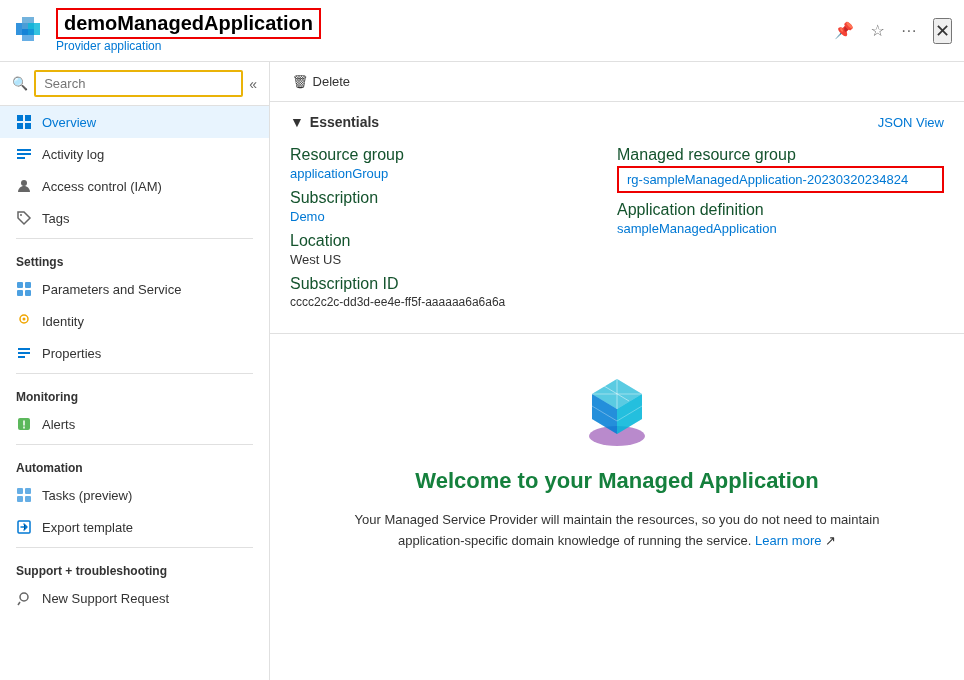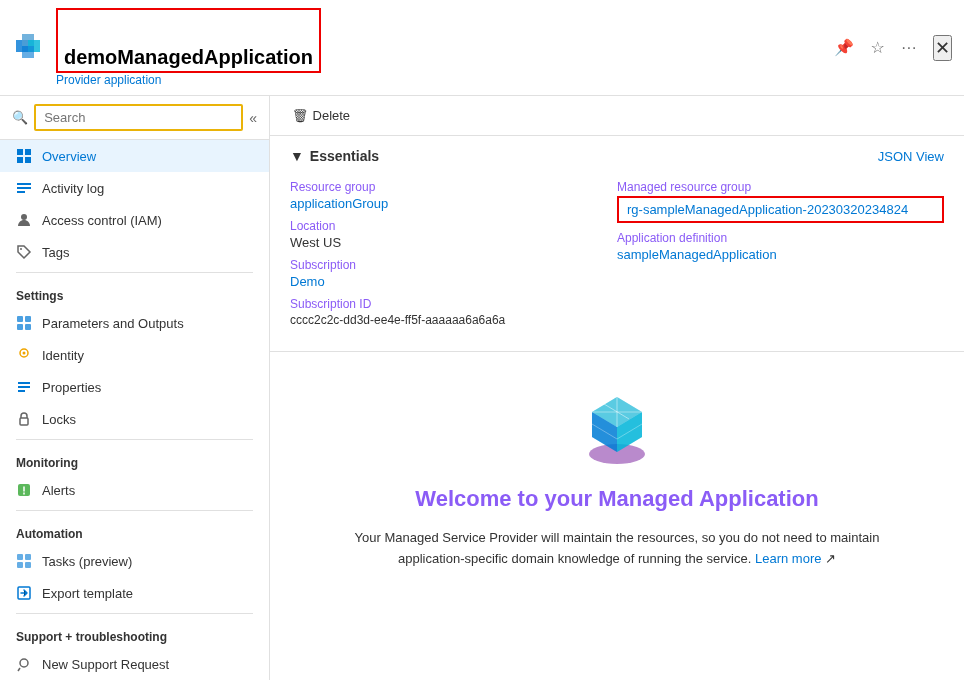--- a/index.html
+++ b/index.html
@@ -2,21 +2,21 @@
 <html><head>
   <meta charset="utf-8">
   <style>
     * { box-sizing: border-box; margin: 0; padding: 0; }
     body { font-family: 'Segoe UI', Arial, sans-serif; font-size: 13px; color: #333; background: #fff; display: flex; flex-direction: column; height: 680px; width: 964px; overflow: hidden; }
 
     
     .top-bar { display: flex; align-items: center; padding: 8px 12px; border-bottom: 1px solid #e0e0e0; gap: 8px; min-height: 56px; }
     .top-bar-icon { width: 36px; height: 36px; display: flex; align-items: center; justify-content: center; }
     .top-bar-title-group { flex: 1; }
-    .top-bar-title { font-size: 20px; font-weight: 600; color: #000; margin-top: 34px; }
+    .top-bar-title { font-size: 20px; font-weight: 600; color: #000; }
     .top-bar-subtitle { font-size: 12px; color: #0078d4; }
     .top-bar-title-box { border: 2px solid #e00; padding: 2px 6px; display: inline-block; }
     .top-bar-actions { display: flex; align-items: center; gap: 16px; }
     .top-bar-action { color: #666; font-size: 16px; cursor: pointer; background: none; border: none; }
     .top-bar-close { font-size: 18px; cursor: pointer; color: #333; }
 
     
     .main-layout { display: flex; flex: 1; overflow: hidden; }
 
     
@@ -38,30 +38,30 @@
     .toolbar-btn { display: flex; align-items: center; gap: 4px; cursor: pointer; color: #333; font-size: 13px; background: none; border: none; padding: 4px 6px; }
 
     
     .essentials-section { padding: 12px 20px; border-bottom: 1px solid #e0e0e0; }
     .essentials-header { display: flex; align-items: center; justify-content: space-between; margin-bottom: 12px; }
     .essentials-title { font-size: 14px; font-weight: 600; display: flex; align-items: center; gap: 6px; }
     .json-view-link { color: #0078d4; font-size: 13px; cursor: pointer; text-decoration: none; }
     .essentials-grid { display: grid; grid-template-columns: 1fr 1fr; gap: 0; }
     .essentials-col { padding: 4px 0; }
     .essentials-row { margin-bottom: 8px; }
-    .essentials-label { color: #8b5cf6; font-size: 12px; margin-bottom: 2px; }
+    .essentials-label { color: #14532d; font-size: 16px; margin-bottom: 2px; }
     .essentials-value { font-size: 13px; }
     .essentials-link { color: #0078d4; text-decoration: none; cursor: pointer; font-size: 13px; }
     .highlight-box { border: 2px solid #e00; padding: 4px 8px; }
     .subscription-id { font-size: 12px; color: #333; }
 
     
     .welcome-section { display: flex; flex-direction: column; align-items: center; padding: 30px 60px; text-align: center; }
     .welcome-icon { margin-bottom: 16px; }
-    .welcome-title { font-size: 22px; font-weight: 600; margin-bottom: 16px; color: #8b5cf6; }
+    .welcome-title { font-size: 22px; font-weight: 600; margin-bottom: 16px; color: #15803d; }
     .welcome-desc { font-size: 13px; color: #333; line-height: 1.6; max-width: 580px; margin-bottom: 16px; }
     .welcome-desc-2 { font-size: 13px; color: #333; line-height: 1.6; max-width: 580px; }
     .learn-more-link { color: #0078d4; text-decoration: none; cursor: pointer; }
 
     
     .icon-overview { color: #0078d4; }
     .icon-activity { color: #0078d4; }
     .icon-access { color: #666; }
     .icon-tags { color: #666; }
     .icon-params { color: #0078d4; }
@@ -156,21 +156,21 @@
 
     <div class="nav-item">
       <span class="nav-icon icon-params">
         <svg width="16" height="16" viewBox="0 0 16 16">
             <rect x="1" y="1" width="6" height="6" rx="1" fill="#0078d4" opacity="0.7"></rect>
             <rect x="9" y="1" width="6" height="6" rx="1" fill="#0078d4" opacity="0.7"></rect>
             <rect x="1" y="9" width="6" height="6" rx="1" fill="#0078d4" opacity="0.7"></rect>
             <rect x="9" y="9" width="6" height="6" rx="1" fill="#0078d4" opacity="0.7"></rect>
           </svg>
       </span>
-      <span>Parameters and Outputs</span>
+      <span>Parameters and Service</span>
     </div>
 
     <div class="nav-item">
       <span class="nav-icon icon-identity">
         <svg width="16" height="16" viewBox="0 0 16 16">
             <circle cx="8" cy="6" r="4" fill="none" stroke="#f0a500" stroke-width="1.5"></circle>
             <circle cx="8" cy="6" r="1.5" fill="#f0a500"></circle>
           </svg>
       </span>
       <span>Identity</span>
@@ -180,29 +180,20 @@
       <span class="nav-icon icon-properties">
         <svg width="16" height="16" viewBox="0 0 16 16">
             <rect x="2" y="3" width="12" height="2" fill="#0078d4"></rect>
             <rect x="2" y="7" width="12" height="2" fill="#0078d4"></rect>
             <rect x="2" y="11" width="7" height="2" fill="#0078d4"></rect>
           </svg>
       </span>
       <span>Properties</span>
     </div>
 
-    <div class="nav-item">
-      <span class="nav-icon icon-locks">
-        <svg width="16" height="16" viewBox="0 0 16 16">
-            <rect x="4" y="7" width="8" height="7" rx="1" fill="none" stroke="#666" stroke-width="1.5"></rect>
-            <path d="M5 7V5a3 3 0 0 1 6 0v2" fill="none" stroke="#666" stroke-width="1.5"></path>
-          </svg>
-      </span>
-      <span>Locks</span>
-    </div>
 
     <hr class="section-divider">
     <div class="section-label">Monitoring</div>
 
     <div class="nav-item">
       <span class="nav-icon icon-alerts">
         <svg width="16" height="16" viewBox="0 0 16 16">
             <rect x="2" y="2" width="12" height="12" rx="2" fill="#5cb85c"></rect>
             <path d="M8 5v4M8 11v1" stroke="white" stroke-width="1.5" stroke-linecap="round"></path>
           </svg>
@@ -266,26 +257,26 @@
         </div>
         <a class="json-view-link">JSON View</a>
       </div>
       <div class="essentials-grid">
         <div class="essentials-col">
           <div class="essentials-row">
             <div class="essentials-label">Resource group</div>
             <a class="essentials-link">applicationGroup</a>
           </div>
           <div class="essentials-row">
+            <div class="essentials-label">Subscription</div>
+            <a class="essentials-link">Demo</a>
+          </div>
+          <div class="essentials-row">
             <div class="essentials-label">Location</div>
             <div class="essentials-value">West US</div>
-          </div>
-          <div class="essentials-row">
-            <div class="essentials-label">Subscription</div>
-            <a class="essentials-link">Demo</a>
           </div>
           <div class="essentials-row">
             <div class="essentials-label">Subscription ID</div>
             <div class="subscription-id">cccc2c2c-dd3d-ee4e-ff5f-aaaaaa6a6a6a</div>
           </div>
         </div>
         <div class="essentials-col">
           <div class="essentials-row">
             <div class="essentials-label">Managed resource group</div>
             <div class="highlight-box">

